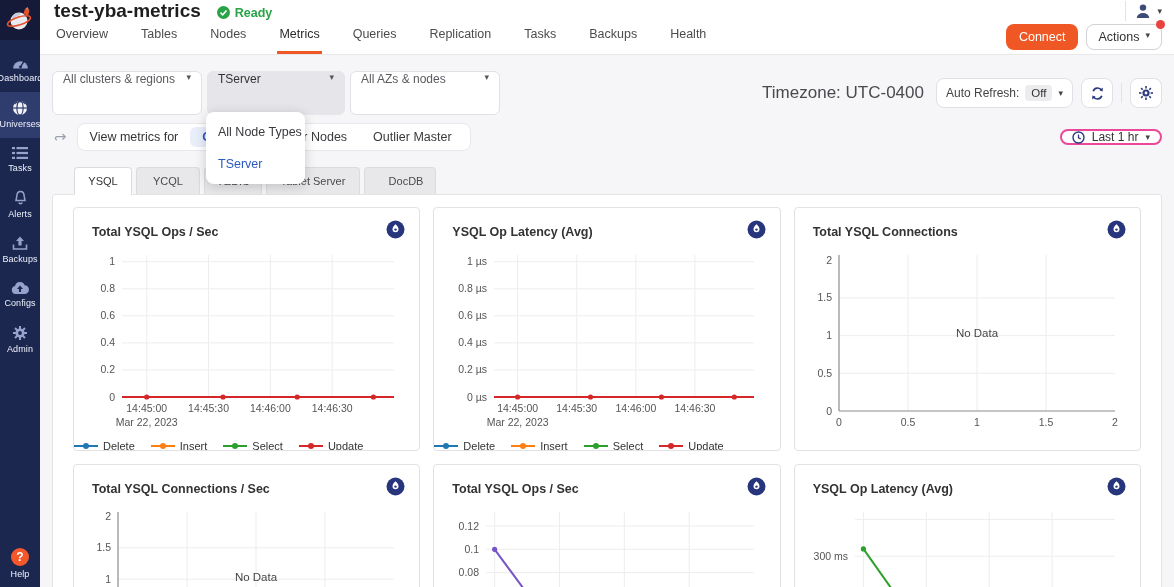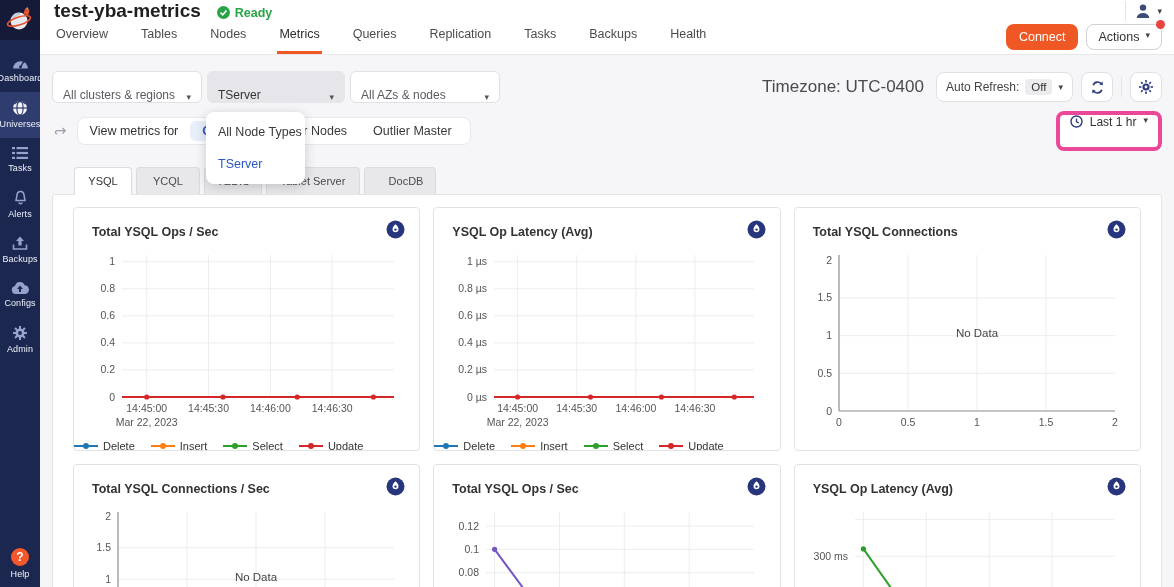--- a/index.html
+++ b/index.html
@@ -40,44 +40,44 @@
   .btn-connect { background:#ef5824; color:#fff; border:none; border-radius:8px;
     font-size:12.5px; padding:6px 13px; cursor:pointer; font-family:inherit; }
   .actions-wrap { position:relative; }
   .btn-actions { background:#fff; color:#333; border:1px solid #d2d2d6; border-radius:8px;
     font-size:12.5px; padding:5px 11px; cursor:pointer; font-family:inherit; display:flex; align-items:flex-start; gap:6px; }
   .reddot { position:absolute; right:-3px; top:-4px; width:9px; height:9px; border-radius:50%; background:#e8433f; }
 
   .content { flex:1; background:#f6f6f8; padding:16px 12px 0; position:relative; }
 
   .filter-row { display:flex; align-items:center; gap:5px; }
-  .sel { height:32px; background:#fff; border:1px solid #e1e1e5; border-radius:6px;
-    display:flex; align-items:flex-end; padding:0 10px; font-size:12px; color:#5a5a60; cursor:pointer; }
+  .sel { height:44px; background:#fff; border:1px solid #e1e1e5; border-radius:6px;
+    display:flex; align-items:flex-start; padding:0 10px; font-size:12px; color:#5a5a60; cursor:pointer; }
   .sel .caret { margin-left:auto; color:#555; }
   .sel-cluster { width:150px; }
   .sel-nodetype { width:138px; background:#e6e6ea; border-color:#e6e6ea; color:#333; }
   .sel-az { width:150px; }
   .filter-right { margin-left:auto; display:flex; align-items:center; gap:8px; }
   .tz { font-size:17px; color:#4a4a4e; margin-right:4px; }
   .btn-autorefresh { height:30px; background:#fff; border:1px solid #e1e1e5; border-radius:8px;
     display:flex; align-items:center; gap:6px; padding:0 9px; font-size:12px; color:#444; cursor:pointer; }
   .off-pill { background:#ececee; border-radius:4px; font-size:11.5px; padding:2px 6px; color:#333; }
   .icon-btn { width:32px; height:30px; background:#fff; border:1px solid #e1e1e5; border-radius:8px;
     display:flex; align-items:center; justify-content:center; cursor:pointer; }
 
   .scope-row { display:flex; align-items:center; margin-top:8px; }
   .ret-arrow { color:#9aa0ab; font-size:15px; display:inline-block; transform:scaleY(-1); margin:0 10px 0 2px; }
   .scope-ctl { height:28px; background:#fff; border:1px solid #e8e8ec; border-radius:8px;
     display:flex; align-items:center; padding:0 6px 0 12px; gap:4px; }
   .scope-label { font-size:12.5px; color:#333; margin-right:8px; }
   .scope-opt { font-size:12.5px; color:#3a3a3e; padding:3px 12px; border-radius:6px; cursor:pointer; }
   .scope-opt.selected { color:#2b59c3; font-weight:bold; background:#e9eefb; }
   .scope-right { margin-left:auto; }
-  .btn-timerange { height:40px; background:#fff; border:4px solid #ec4899; border-radius:8px;
-    display:flex; align-items:flex-start; gap:7px; padding:0 10px; font-size:12px; color:#333; cursor:pointer; }
+  .btn-timerange { height:16px; background:#fff; border:2px solid #ec4899; border-radius:8px;
+    display:flex; align-items:center; gap:7px; padding:0 10px; font-size:12px; color:#333; cursor:pointer; }
 
   .mtabs { display:flex; gap:4px; margin-top:16px; padding-left:22px; position:relative; z-index:2; }
   .mtab { height:27px; display:flex; align-items:center; justify-content:center; font-size:11px;
     color:#4a4a4e; background:#e8e8ea; border:1px solid #dbdbde; border-bottom:none;
     border-radius:4px 4px 0 0; cursor:pointer; padding:0 4px; }
   .mtab.active { background:#fff; color:#333; position:relative; }
   .mtab.active:after { content:""; position:absolute; left:0; right:0; bottom:-1px; height:2px; background:#fff; }
 
   .panel { background:#fff; border:1px solid #e4e4e6; border-radius:3px; height:560px; padding:12px 20px; }
   .cards { display:grid; grid-template-columns:repeat(3, 1fr); gap:13px; }

